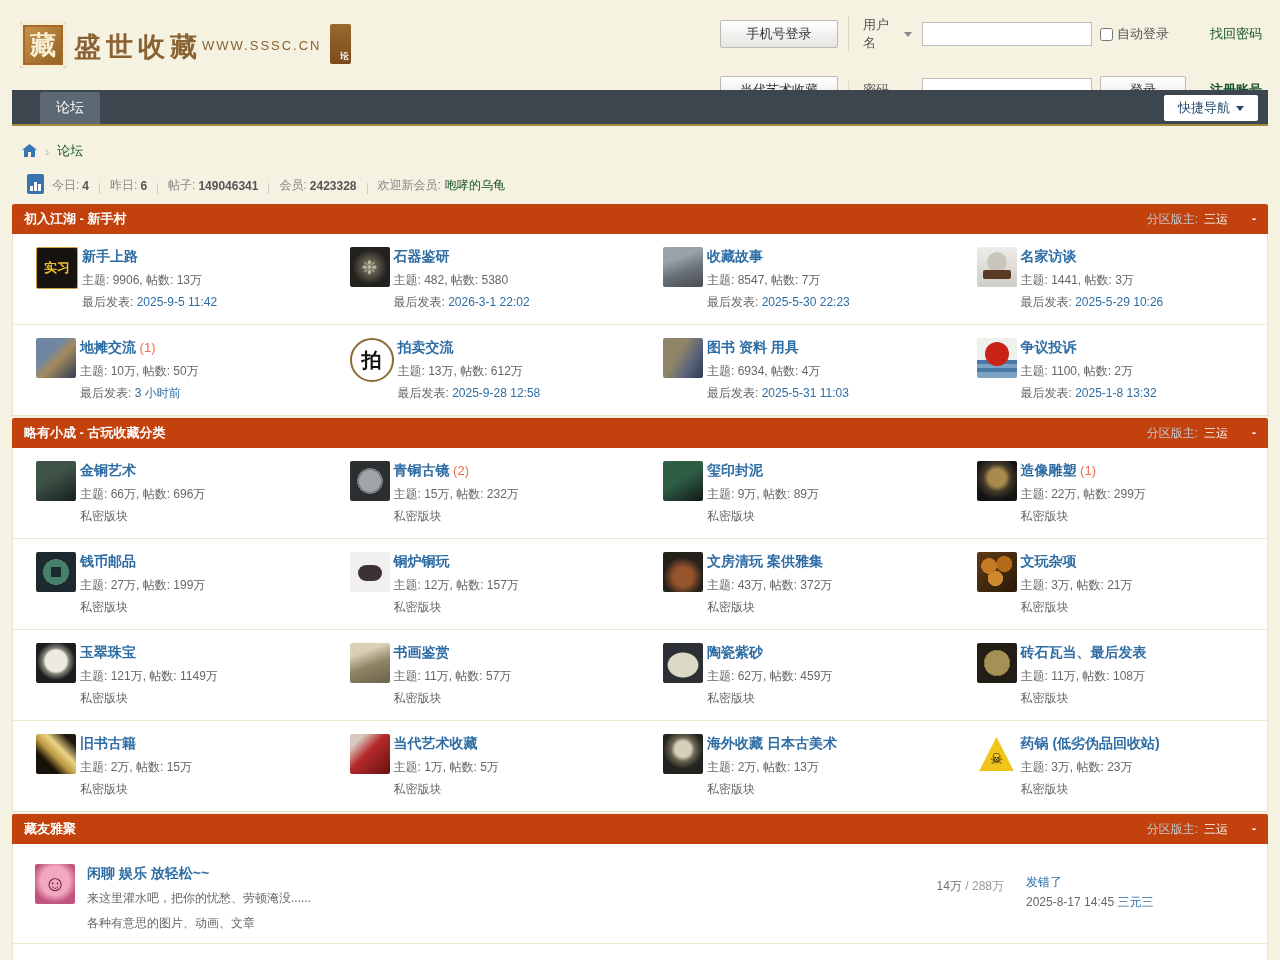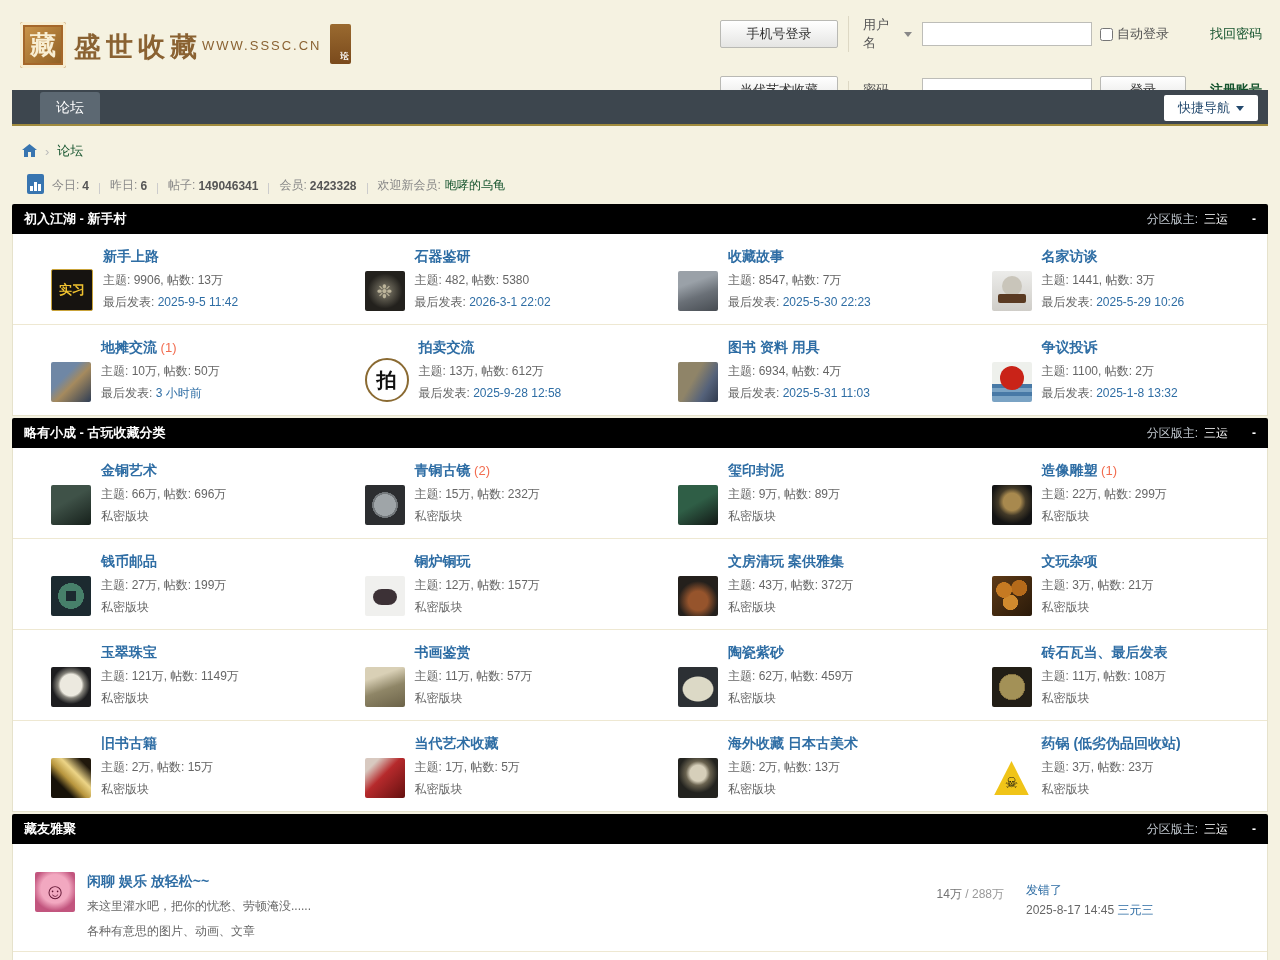--- a/index.html
+++ b/index.html
@@ -50,39 +50,39 @@
   .stats{margin:14px 12px 10px 27px;font-size:12px;color:#888;display:flex;align-items:flex-end}
   .stats b{color:#555;font-weight:bold;margin-left:3px}
   .stat{display:flex;align-items:center}
   .vsep{border-left:1px solid #ccc;height:11px;margin:0 10px}
   .sicon{width:17px;height:17px;border-radius:2px;background:#3875b0;margin-right:8px;
          display:flex;align-items:flex-end;justify-content:center;gap:1px;padding-bottom:3px}
   .sicon i{display:block;width:3px;background:#fff}
 
   
   .section{margin:0 12px 2px 12px}
-  .sec-head{background:#000000;color:#fff;padding:6px 12px;font-size:13px;display:flex;
+  .sec-head{background:#c2410c;color:#fff;padding:6px 12px;font-size:13px;display:flex;
             align-items:center;justify-content:space-between;border-radius:2px 2px 0 0}
   .sec-title{font-weight:bold;cursor:pointer;color:#fff}
   .sec-right{font-size:12px;display:flex;align-items:center;gap:6px}
   .mod-label{color:#c3cad1}
   .mod-link{color:#fff}
   .collapse{margin-left:18px;font-weight:bold;cursor:pointer;color:#fff}
   .sec-body{background:#fff;border:1px solid #e6e2cc;border-top:none}
   .grid{display:grid;grid-template-columns:repeat(4,1fr)}
-  .cell{padding:13px 8px 13px 38px;display:flex;gap:10px;align-items:flex-end}
+  .cell{padding:13px 8px 13px 23px;display:flex;gap:4px;align-items:flex-start}
   .bt{border-top:1px solid #eee8d2}
   .flink{color:#2e6da4;font-size:14px;font-weight:bold}
   .newcount{color:#f26c4f;font-style:normal;font-weight:normal;font-size:13px}
   .cstats{font-size:12px;color:#666;margin-top:6px}
   .clast,.cpriv{font-size:12px;color:#666;margin-top:5px}
   .flink2{color:#2e6da4;font-size:12px}
 
   
-  .lrow{padding:28px 16px 11px 22px;display:flex;align-items:flex-start}
+  .lrow{padding:20px 16px 11px 22px;display:flex;align-items:flex-start}
   .linfo{flex:1;padding:0 10px 0 12px}
   .ldesc{font-size:12px;color:#666;margin-top:6px;line-height:1.55}
   .lnums{width:120px;text-align:right;font-size:12px;margin-top:14px;flex:none}
   .nt{color:#737373}
   .nsep,.np{color:#999}
   .llast{width:225px;flex:none;padding-left:22px;font-size:12px;margin-top:8px;line-height:1.7}
   .llt{color:#2e6da4;display:inline-block}
   .llm{color:#666}
 
   

